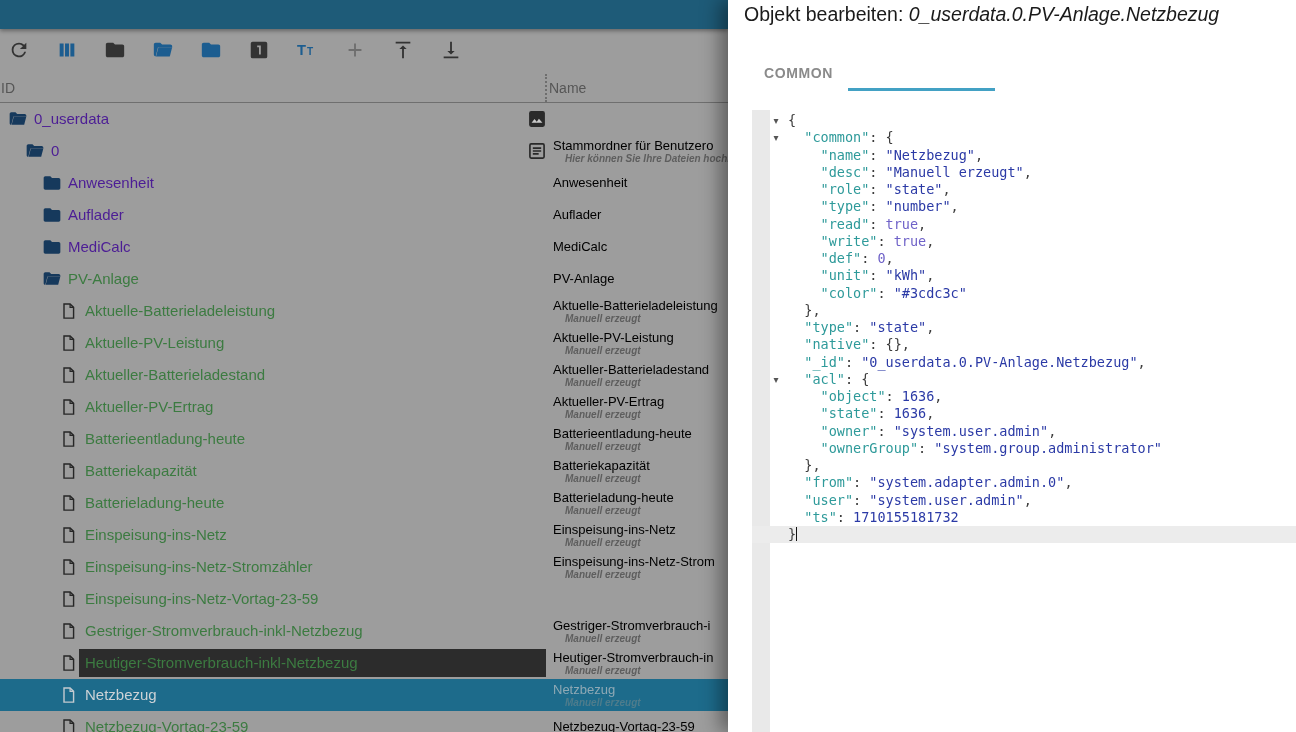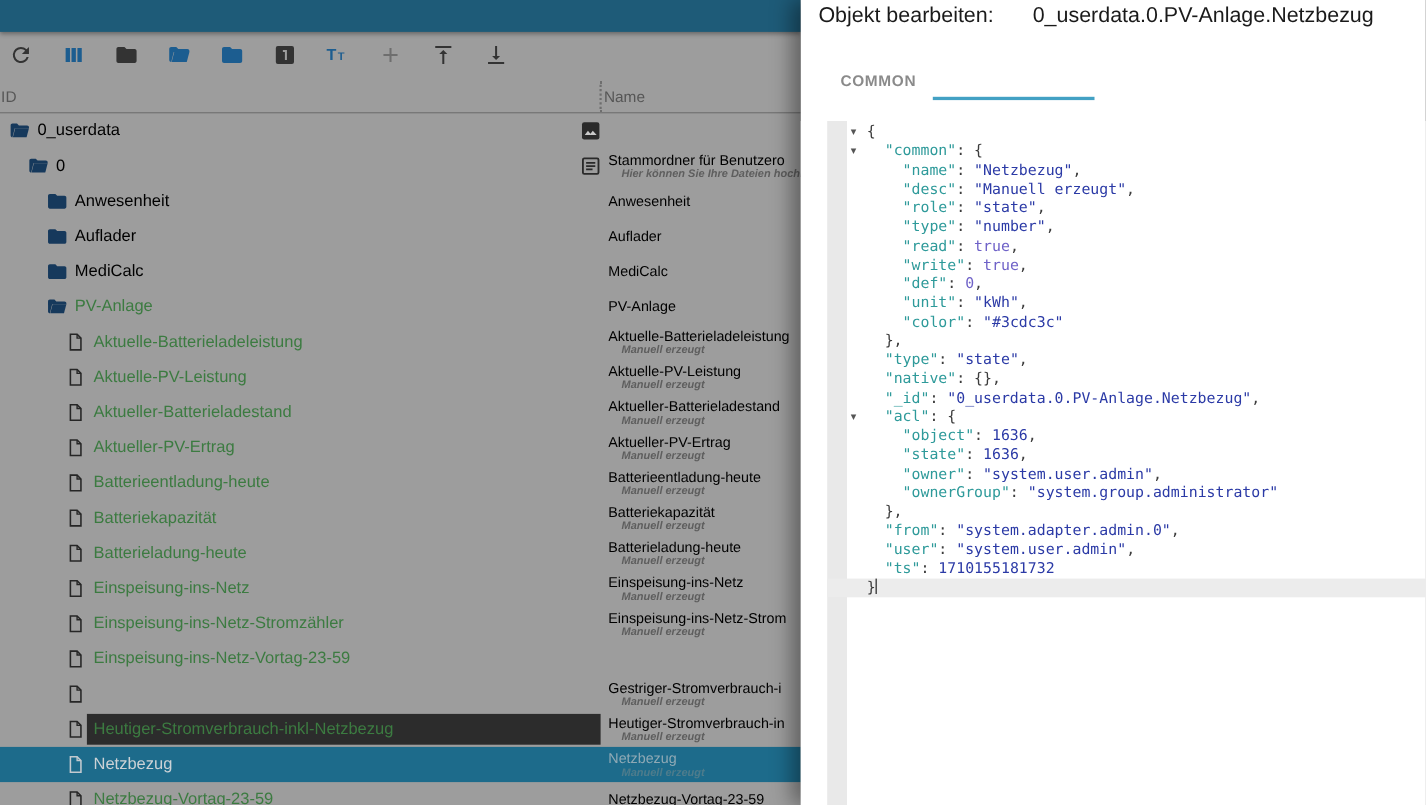--- a/index.html
+++ b/index.html
@@ -16,35 +16,35 @@
   .col-headers{position:absolute;left:0;top:71px;width:728px;height:31px;border-bottom:1px solid #6f6f6f;}
   .col-id-label{position:absolute;left:1px;top:9px;font-size:14px;color:#565656;}
   .col-name-label{position:absolute;left:549px;top:9px;font-size:14px;color:#565656;}
   .col-divider{position:absolute;left:545px;top:3px;height:28px;border-left:2px dotted #6e6e6e;}
   .rows{position:absolute;left:0;top:103px;width:728px;height:629px;}
   .row{position:absolute;left:0;width:728px;height:32px;}
   .row.selected{background:#1d6b8b;}
   .hover-rect{position:absolute;top:2px;height:28px;background:#2c2c2c;}
   .tree-icon{position:absolute;top:6px;width:20px;height:20px;}
   .tree-icon svg{width:20px;height:20px;display:block;}
-  .tree-label{position:absolute;top:0;line-height:32px;font-size:15px;color:#000000;white-space:nowrap;}
+  .tree-label{position:absolute;top:0;line-height:32px;font-size:15px;color:#4c1d95;white-space:nowrap;}
   .tree-label.green{color:#3c7b41;}
   .row.selected .tree-label{color:#ccd2d6;}
   .badge-icon{position:absolute;left:527px;top:6px;width:20px;height:20px;}
   .badge-icon svg{width:20px;height:20px;display:block;}
   .name-cell{position:absolute;left:553px;top:0;width:175px;height:32px;overflow:hidden;}
   .name-title{position:absolute;left:0;top:0;font-size:13px;line-height:32px;color:#000000;white-space:nowrap;}
   .name-cell.has-sub .name-title{line-height:15px;top:3px;}
   .name-sub{position:absolute;left:12px;top:18px;font-size:10px;font-style:italic;color:#5e5e5e;white-space:nowrap;font-weight:bold;}
   .row.selected .name-title{color:#8fa9b5;}
   .row.selected .name-sub{color:#4e7c8c;}
   
   .dialog{position:absolute;left:728px;top:0;width:568px;height:732px;background:#ffffff;box-shadow:-8px 0 18px rgba(0,0,0,.4);}
   .dlg-title{position:absolute;left:16px;top:3px;font-size:19.5px;color:#1a1a1a;white-space:nowrap;}
-  .dlg-title .obj-id{margin-left:30px;}
+  .dlg-title .obj-id{font-style:italic;}
   .tabs{position:absolute;left:20px;top:55px;height:36px;display:flex;}
   .tab{height:36px;padding:0 16px;display:flex;align-items:center;font-size:14px;font-weight:bold;letter-spacing:.6px;color:#8a8a8a;cursor:pointer;}
   .tab.active{color:var(--accent,#43a1c4);}
   .tab-underline{position:absolute;left:120px;top:88px;width:147px;height:3px;background:var(--accent,#43a1c4);}
   .editor{position:absolute;left:0;top:110px;width:568px;height:622px;background:#fff;}
   .gutter{position:absolute;left:24px;top:0;width:18px;height:622px;background:#e9e9e9;z-index:1;}
   .active-line-bar{position:absolute;left:24px;right:0;height:17.25px;background:#ececec;z-index:2;}
   .fold-arrow{position:absolute;left:42px;width:12px;font-size:10px;line-height:17.25px;color:#555;z-index:4;text-align:center;}
   .code{position:absolute;left:60px;top:2px;z-index:3;font-family:"DejaVu Sans Mono", monospace;font-size:13.5px;}
   .code-line{height:17.25px;line-height:17.25px;white-space:pre;color:#3c3c3c;}
@@ -347,20 +347,21 @@
         </span>
         <span class="tree-label green" style="left:85px">Einspeisung-ins-Netz-Vortag-23-59</span>
       </div>
       <div class="row" style="top: 512px;">
         <span class="tree-icon" style="left:59px">
           <svg viewBox="0 0 24 24">
             <path fill="none" stroke="#262626" stroke-width="1.7" d="M6 3.5h7.3l4.2 4.2V20.5H6z"></path>
             <path fill="none" stroke="#262626" stroke-width="1.5" d="M13.3 3.5v4.2h4.2"></path>
           </svg>
         </span>
+        <span class="tree-label green" style="left:85px">Gestriger-Stromverbrauch-inkl-Netzbezug</span>
         <span class="name-cell has-sub">
           <span class="name-title">Gestriger-Stromverbrauch-i</span>
           <span class="name-sub">Manuell erzeugt</span>
         </span>
       </div>
       <div class="row" style="top: 544px;">
         <div class="hover-rect" style="left:79px;width:467px;"></div>
         <span class="tree-icon" style="left:59px">
           <svg viewBox="0 0 24 24">
             <path fill="none" stroke="#262626" stroke-width="1.7" d="M6 3.5h7.3l4.2 4.2V20.5H6z"></path>

